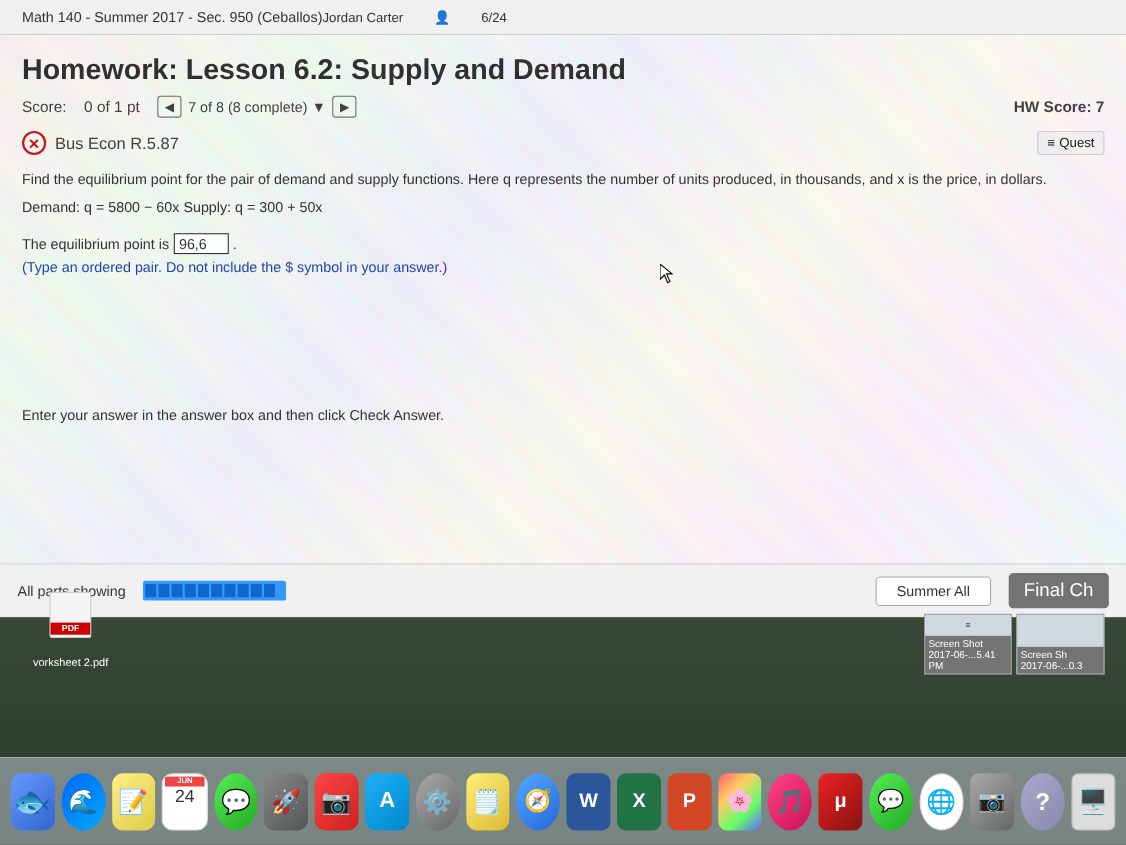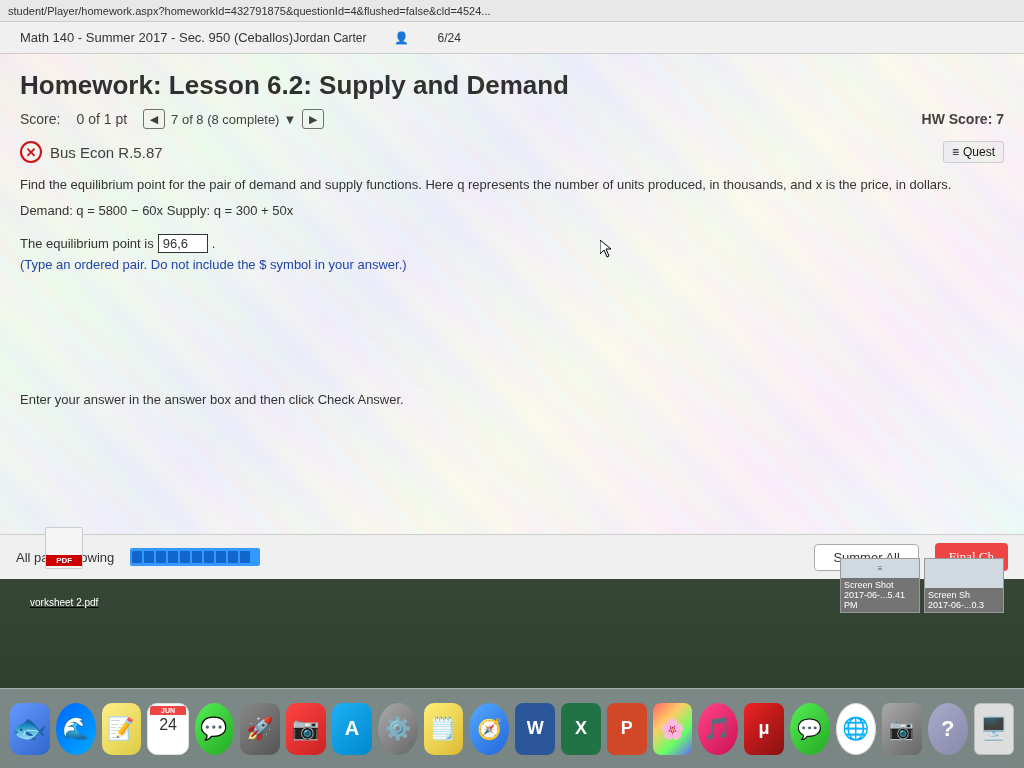--- a/index.html
+++ b/index.html
@@ -270,40 +270,38 @@
       border: 1px solid #aaa;
       border-radius: 4px;
       padding: 5px 18px;
       font-size: 13px;
       cursor: pointer;
       margin-left: auto;
       color: #333;
     }
 
     .final-check-btn {
-      background: #ef4444;
+      background: #737373;
       color: #fff;
       border: none;
       border-radius: 4px;
       padding: 6px 14px;
-      font-size: 13px;
+      font-size: 17px;
       cursor: pointer;
-      font-family: Liberation Serif, serif;
     }
 
     
     .desktop-items {
       position: absolute;
       bottom: 160px;
       left: 30px;
       display: flex;
       flex-direction: column;
       align-items: center;
-      gap: 15px;
-      text-decoration: underline;
+      gap: 4px;
     }
 
     .pdf-icon {
       width: 50px;
       height: 55px;
       display: flex;
       flex-direction: column;
       align-items: center;
       cursor: pointer;
     }
@@ -449,23 +447,20 @@
       z-index: 1000;
     }
   </style>
 </head>
 <body>
 
 <div class="desktop"></div>
 
 <div class="browser-window">
 
-  <div class="url-bar">
-    <span>student/Player/homework.aspx?homeworkId=432791875&amp;questionId=4&amp;flushed=false&amp;cld=4524...</span>
-  </div>
 
   <div class="header-bar">
     <span class="header-title">Math 140 - Summer 2017 - Sec. 950 (Ceballos)</span>
     <div class="header-right">
       <span>Jordan Carter</span>
       <span>👤</span>
       <span>6/24</span>
     </div>
   </div>
 

